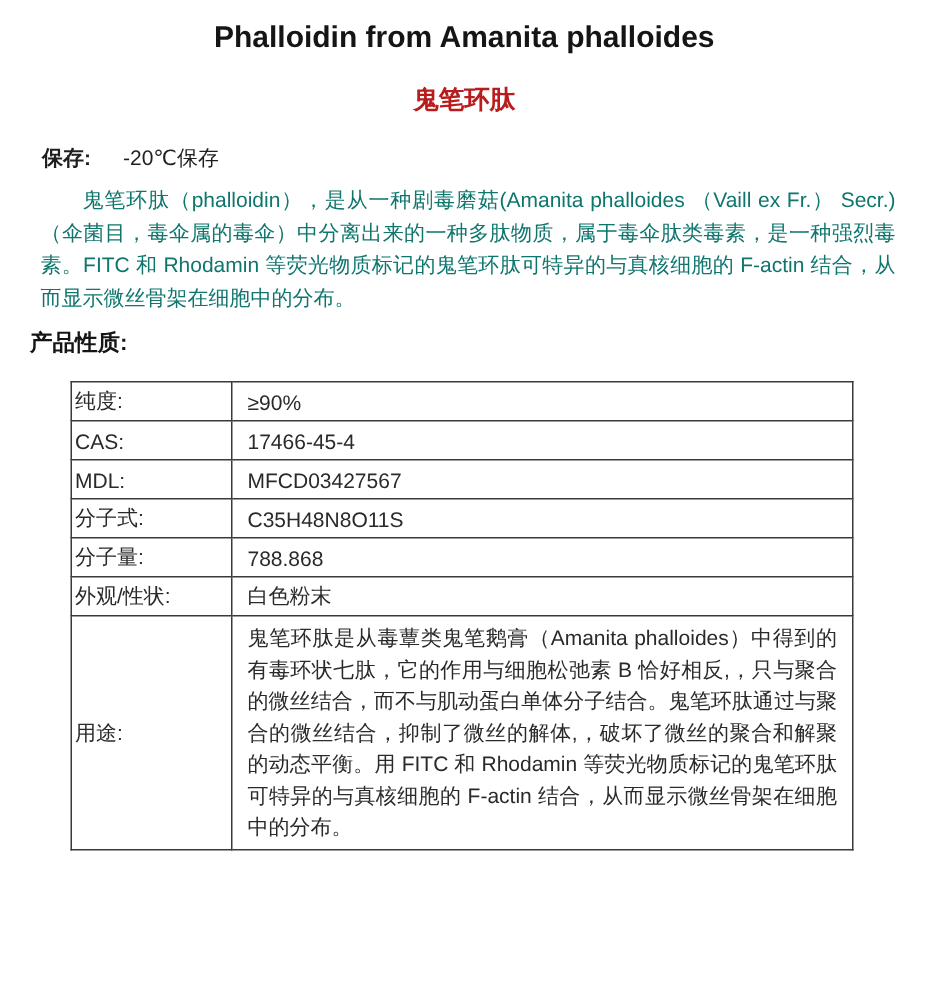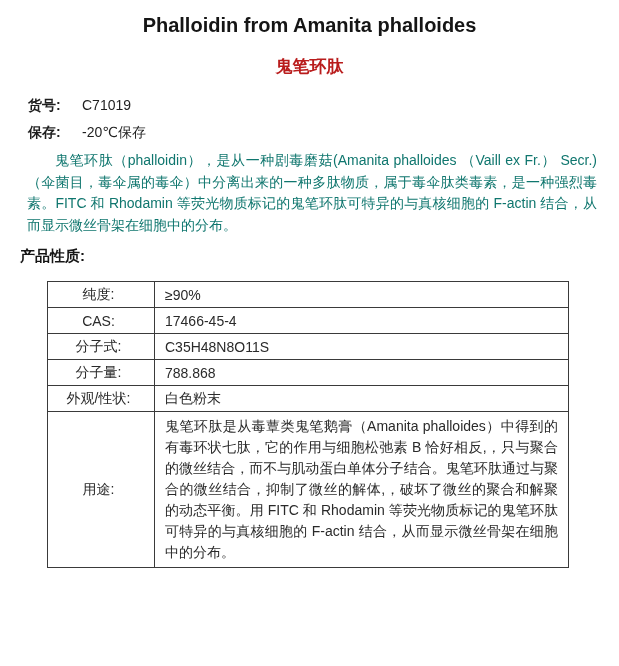--- a/index.html
+++ b/index.html
@@ -77,21 +77,21 @@
     color: #2a2a2a;
   }
   table.props td {
     border: 1px solid #3a3a3a;
     box-sizing: border-box;
     vertical-align: middle;
   }
   td.prop-label {
     width: 107px;
     height: 26px;
-    text-align: center;
+    text-align: left;
     padding: 0 7px 0 2px;
     white-space: nowrap;
   }
   td.prop-value {
     padding: 0 8px 0 10px;
     height: 26px;
   }
   td.prop-value.multiline {
     padding: 4px 10px;
     height: auto;
@@ -102,40 +102,41 @@
 </head>
 <body>
 
 <div class="page">
 
   <h1 class="title-en">Phalloidin from Amanita phalloides</h1>
   <h2 class="title-zh">鬼笔环肽</h2>
 
   <div class="meta">
     <div class="meta-row">
-      <span class="meta-label">货号:</span><span class="meta-value">C71019</span>
-    </div>
-    <div class="meta-row">
       <span class="meta-label">保存:</span><span class="meta-value">-20℃保存</span>
     </div>
   </div>
 
   <p class="desc">鬼笔环肽（phalloidin），是从一种剧毒磨菇(Amanita phalloides （Vaill ex Fr.） Secr.)（伞菌目，毒伞属的毒伞）中分离出来的一种多肽物质，属于毒伞肽类毒素，是一种强烈毒素。FITC 和 Rhodamin 等荧光物质标记的鬼笔环肽可特异的与真核细胞的 F-actin 结合，从而显示微丝骨架在细胞中的分布。</p>
 
   <div class="section-heading props-heading">产品性质:</div>
 
   <table class="props">
     <tbody>
       <tr>
         <td class="prop-label">纯度:</td>
         <td class="prop-value">≥90%</td>
       </tr>
       <tr>
         <td class="prop-label">CAS:</td>
         <td class="prop-value">17466-45-4</td>
+      </tr>
+      <tr>
+        <td class="prop-label">MDL:</td>
+        <td class="prop-value">MFCD03427567</td>
       </tr>
       <tr>
         <td class="prop-label">分子式:</td>
         <td class="prop-value">C35H48N8O11S</td>
       </tr>
       <tr>
         <td class="prop-label">分子量:</td>
         <td class="prop-value">788.868</td>
       </tr>
       <tr>

